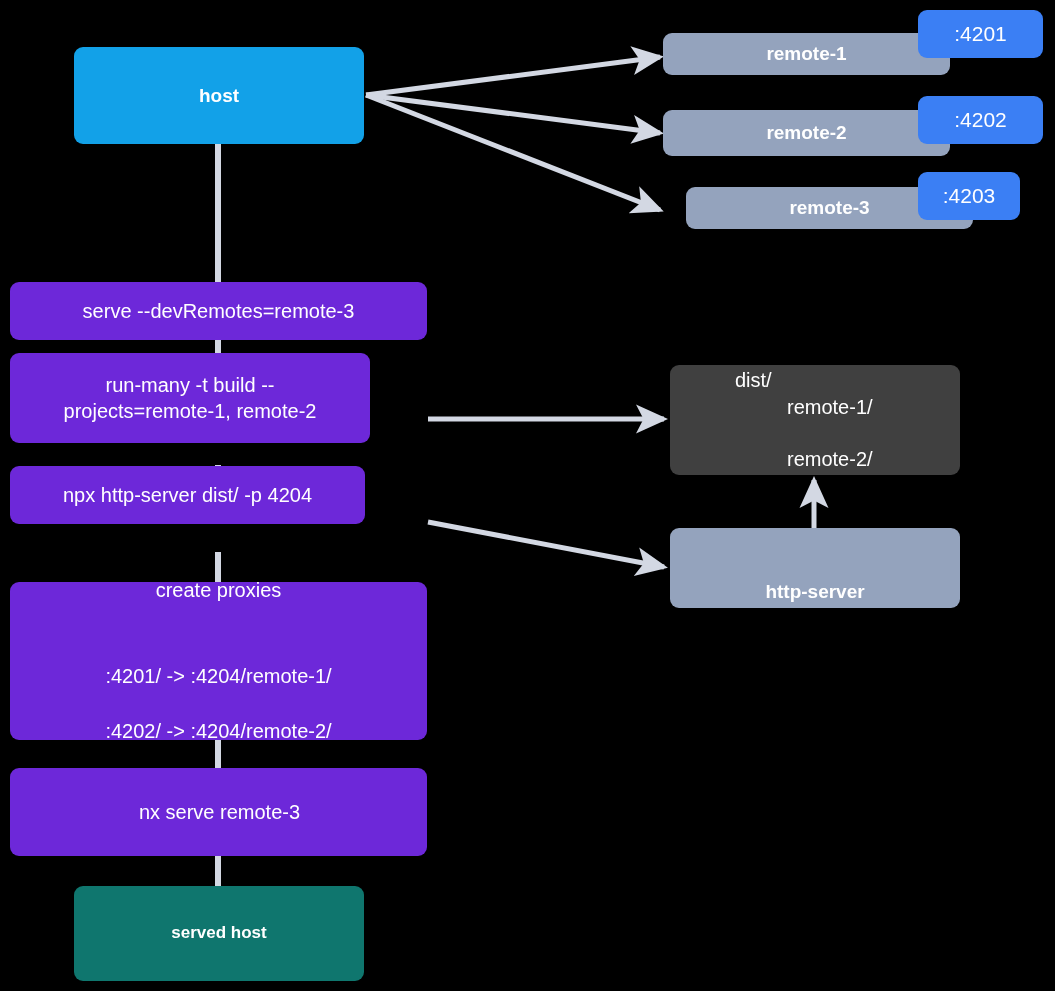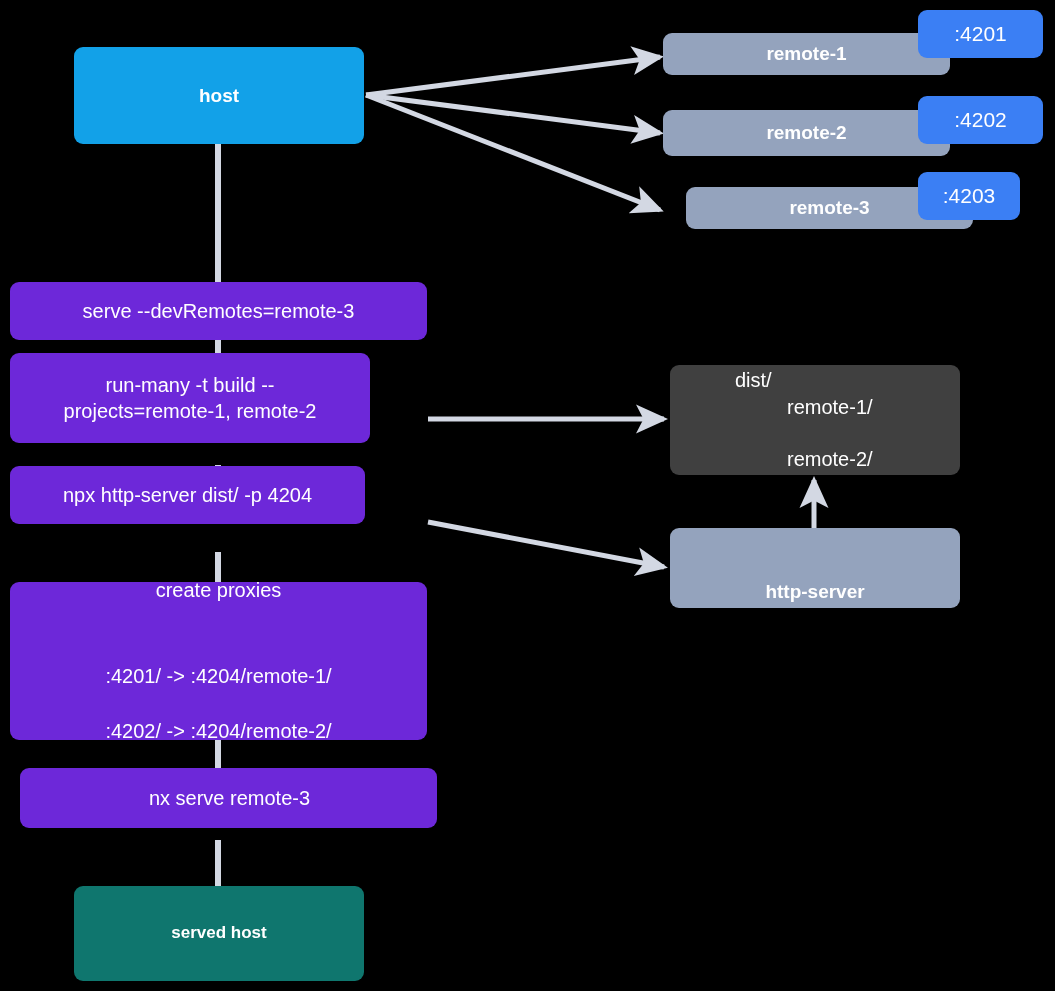--- a/index.html
+++ b/index.html
@@ -173,21 +173,21 @@
   </div>
 
   <div class="node cmd" style="left:10px; top:582px; width:417px; height:158px;">
     <span class="proxy-block">
       <span class="title">create proxies</span>
       <span class="line">:4201/ -&gt; :4204/remote-1/</span>
       <span class="line">:4202/ -&gt; :4204/remote-2/</span>
     </span>
   </div>
 
-  <div class="node cmd" style="left:20px; top:768px; width:417px; height:60px;padding-left:12px;">
+  <div class="node cmd" style="left:10px; top:768px; width:417px; height:88px;padding-left:12px;">
     <span>nx serve remote-3</span>
   </div>
 
   <div class="node served" style="left:74px; top:886px; width:290px; height:95px;">
     <span>served host</span>
   </div>
 
   <div class="node gray" style="left:663px; top:33px; width:287px; height:42px;">
     <span>remote-1</span>
   </div>

